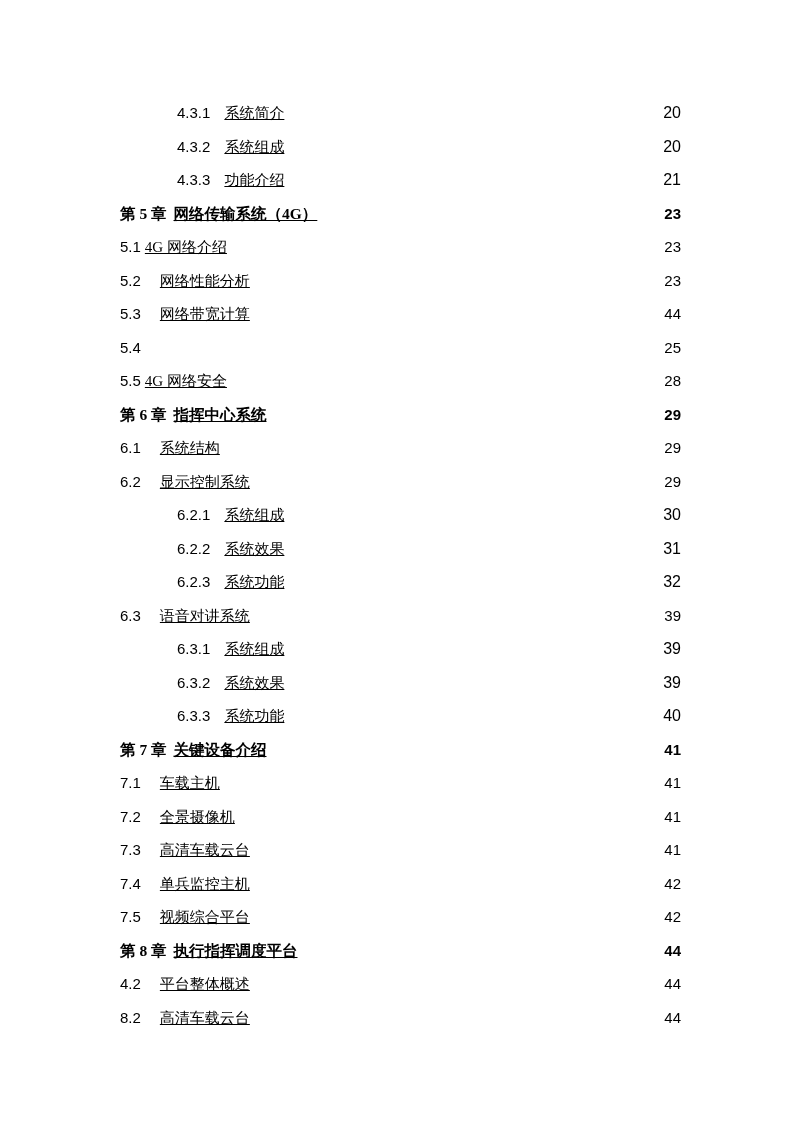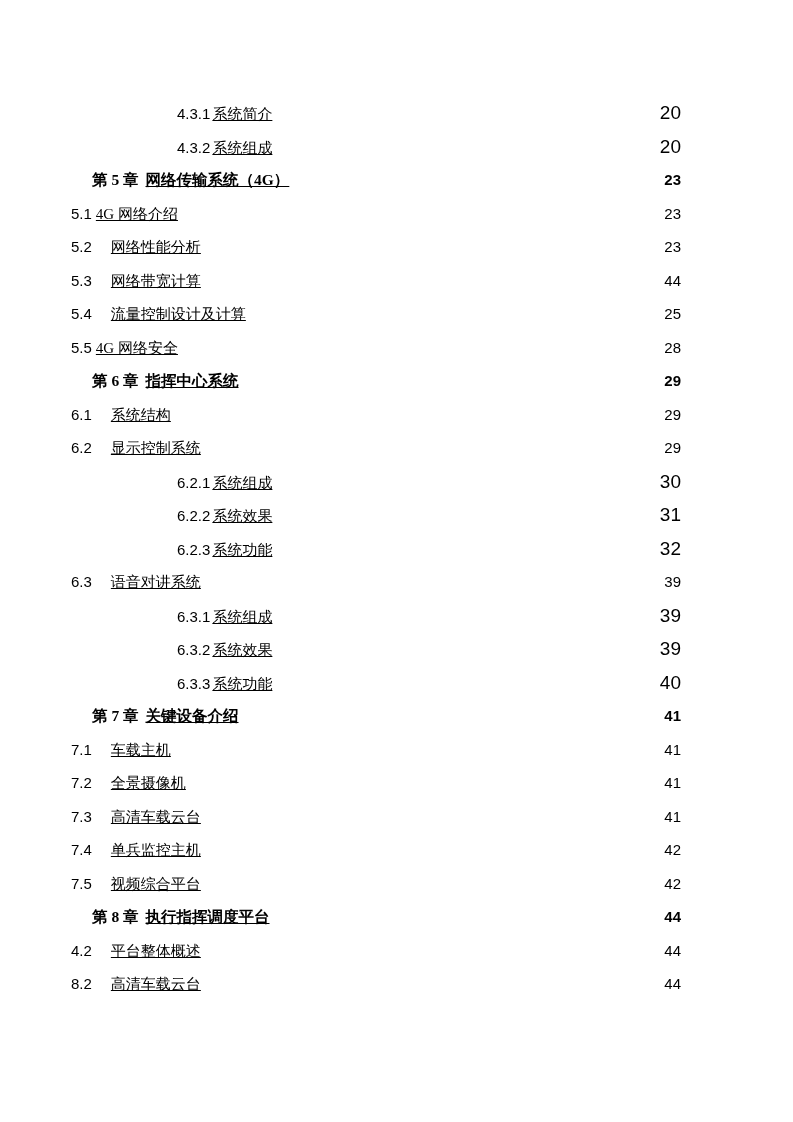--- a/index.html
+++ b/index.html
@@ -67,70 +67,76 @@
   }
   .toc-entry .pageno {
     flex: 0 0 auto;
     font-family: "Liberation Sans", "DejaVu Sans", sans-serif;
     text-align: right;
     min-width: 22px;
   }
 
   
   .lvl1 {
-    padding-left: 92px;
+    padding-left: 120px;
     font-weight: bold;
     font-size: 15.5px;
     align-items: center;
   }
   .lvl1 .num {
     font-family: "Liberation Serif", "DejaVu Serif", serif;
     font-weight: bold;
     margin-right: 7px;
   }
   .lvl1 .title { font-weight: bold; }
   .lvl1 .pageno { font-weight: bold; font-size: 15px; }
   .lvl1 .leader::before { font-weight: bold; letter-spacing: 0.35px; }
 
   
   .lvl2 {
-    padding-left: 71px;
+    padding-left: 120px;
     font-size: 15px;
   }
   .lvl2 .num { margin-right: 19px; }
   .lvl2 .pageno { font-size: 15px; }
 
   
   .lvl2.tight .num { margin-right: 4px; }
 
   
   .lvl3 {
     padding-left: 177px;
     font-size: 15px;
   }
-  .lvl3 .num { margin-right: 2px; }
-  .lvl3 .pageno { font-size: 19px; }
+  .lvl3 .num { margin-right: 14px; }
+  .lvl3 .pageno { font-size: 16px; }
 </style>
 </head>
 <body>
 
 <div class="page">
   <div class="toc" id="toc-list">
       <div class="toc-entry lvl3">
         <span class="num">4.3.1</span>
         <span class="title">系统简介</span>
         <span class="leader"></span>
         <span class="pageno">20</span>
       </div>
       <div class="toc-entry lvl3">
         <span class="num">4.3.2</span>
         <span class="title">系统组成</span>
         <span class="leader"></span>
         <span class="pageno">20</span>
       </div>
+      <div class="toc-entry lvl3">
+        <span class="num">4.3.3</span>
+        <span class="title">功能介绍</span>
+        <span class="leader"></span>
+        <span class="pageno">21</span>
+      </div>
       <div class="toc-entry lvl1">
         <span class="num">第 5 章</span>
         <span class="title">网络传输系统（4G）</span>
         <span class="leader"></span>
         <span class="pageno">23</span>
       </div>
       <div class="toc-entry lvl2 tight">
         <span class="num">5.1</span>
         <span class="title">4G 网络介绍</span>
         <span class="leader"></span>
@@ -143,21 +149,20 @@
         <span class="pageno">23</span>
       </div>
       <div class="toc-entry lvl2">
         <span class="num">5.3</span>
         <span class="title">网络带宽计算</span>
         <span class="leader"></span>
         <span class="pageno">44</span>
       </div>
       <div class="toc-entry lvl2">
         <span class="num">5.4</span>
-        <span class="title">流量控制设计及计算</span>
         <span class="leader"></span>
         <span class="pageno">25</span>
       </div>
       <div class="toc-entry lvl2 tight">
         <span class="num">5.5</span>
         <span class="title">4G 网络安全</span>
         <span class="leader"></span>
         <span class="pageno">28</span>
       </div>
       <div class="toc-entry lvl1">

